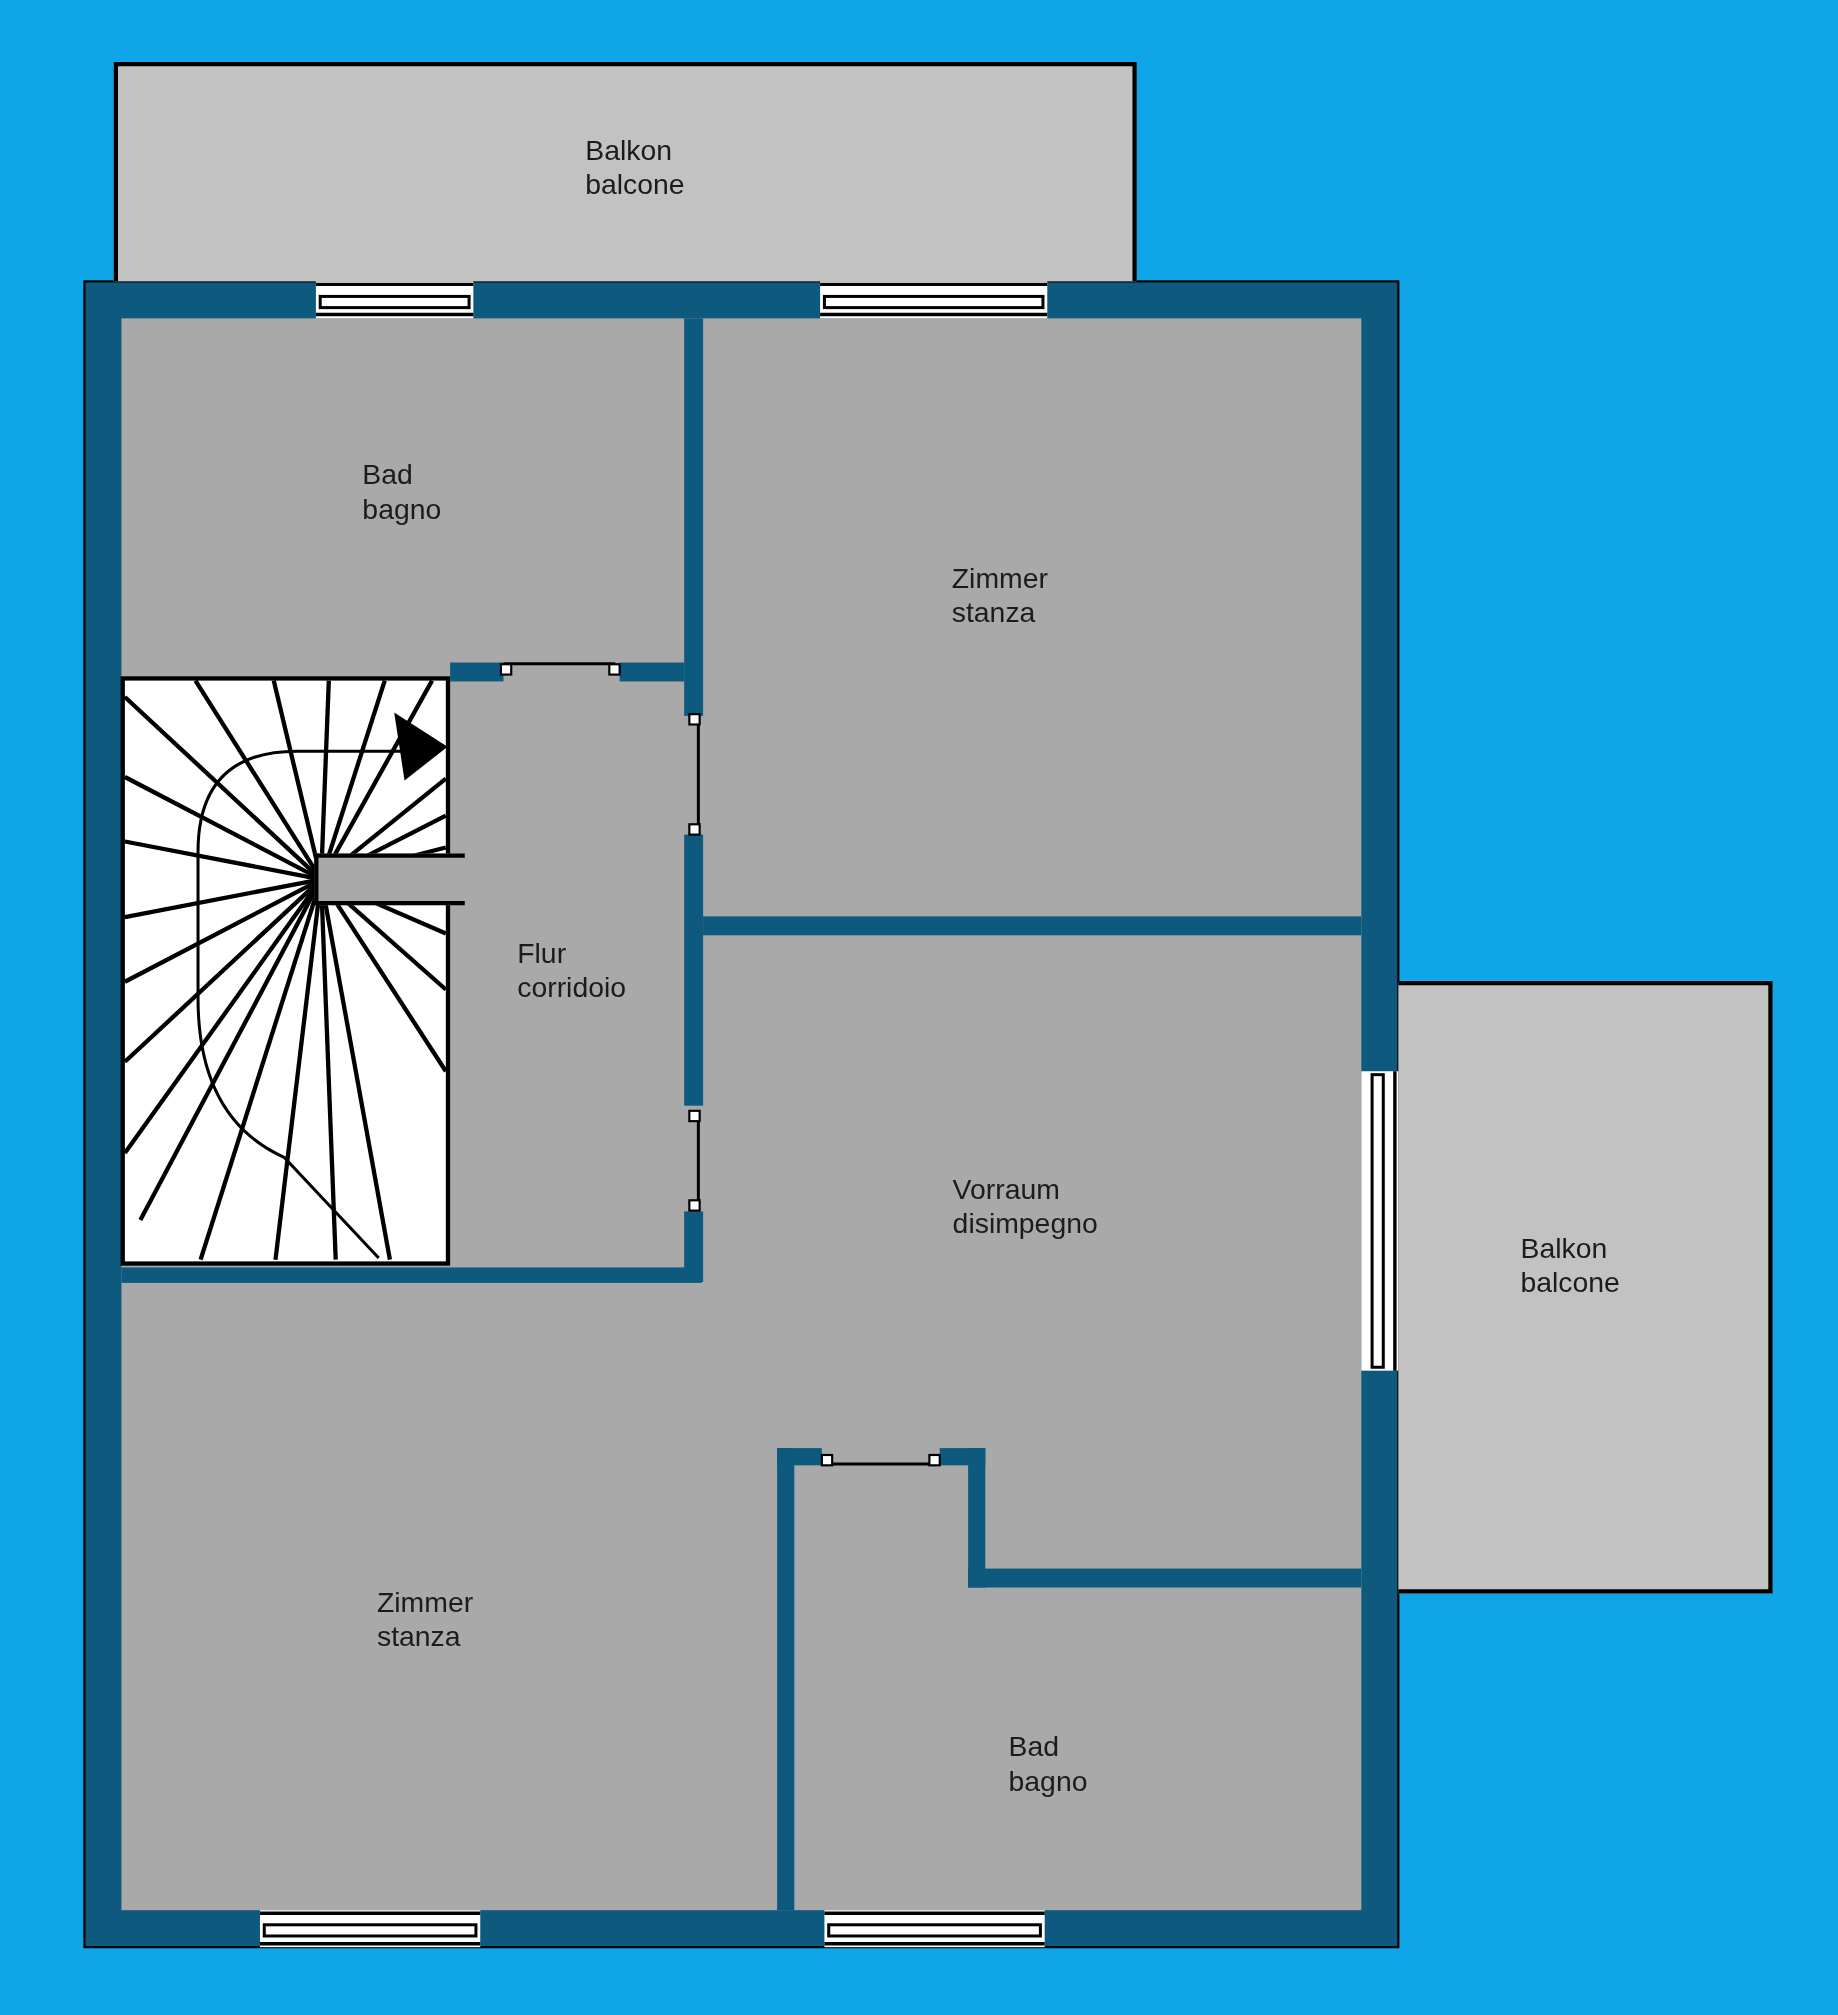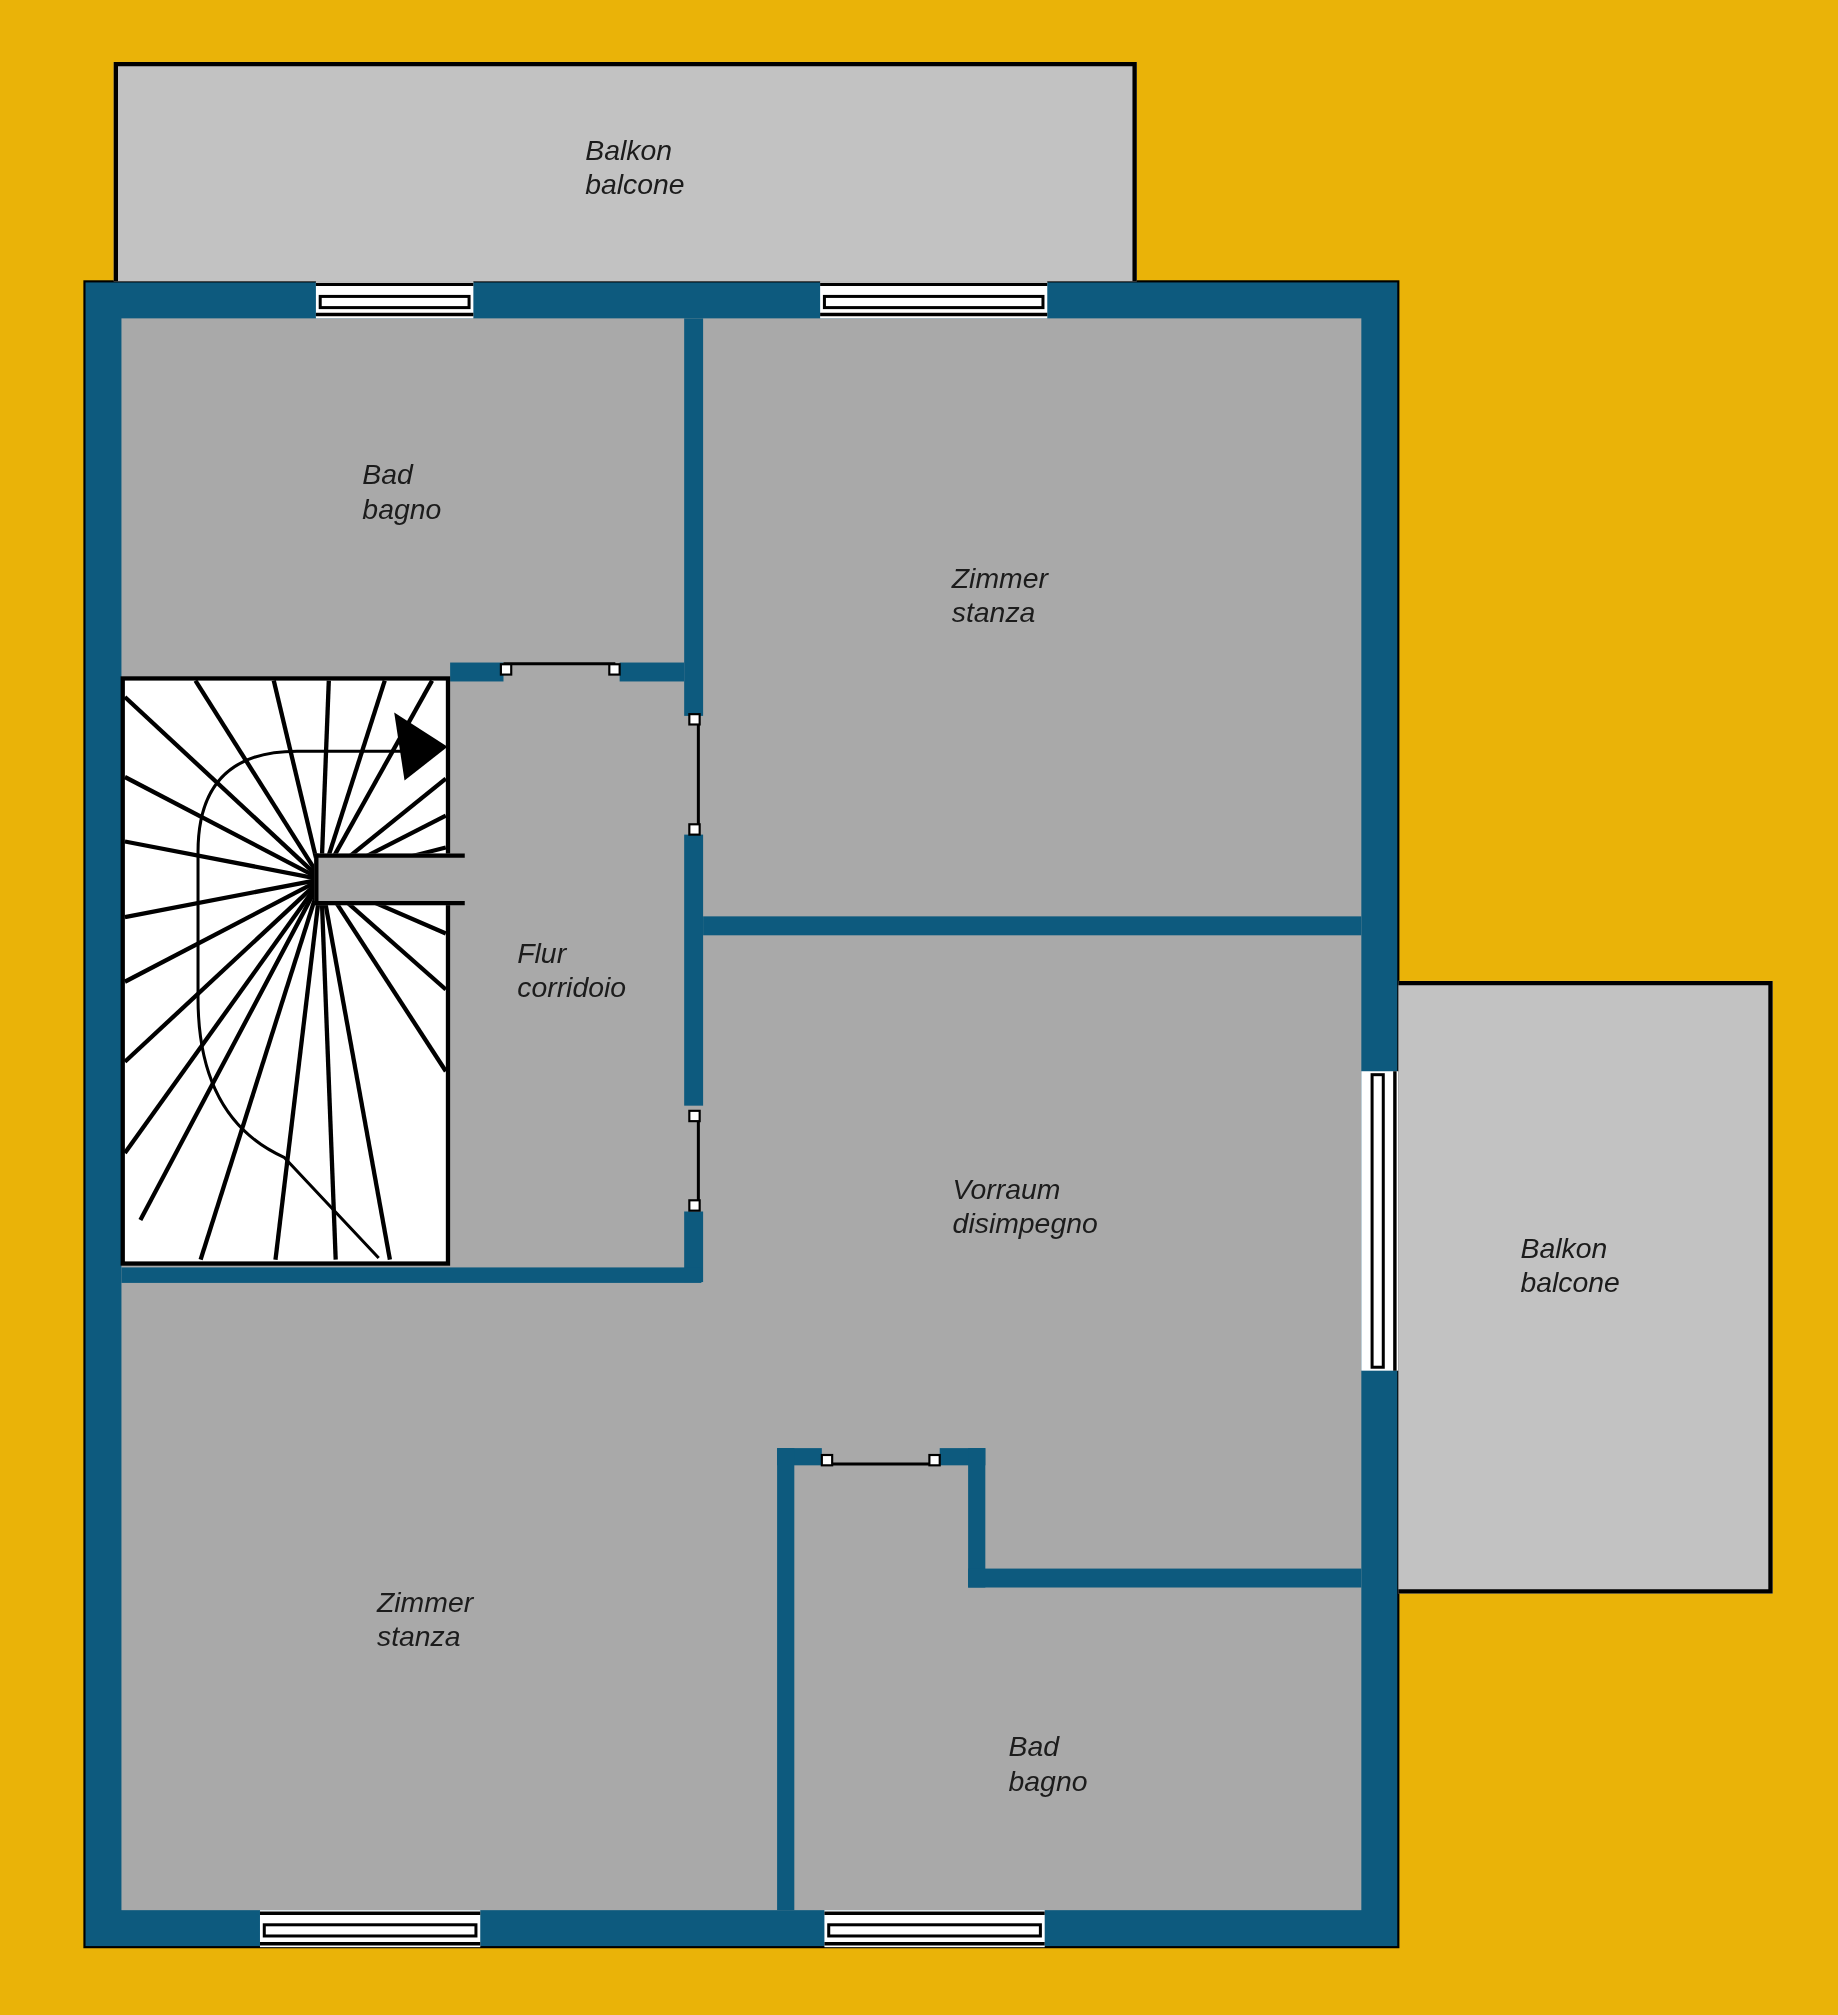--- a/index.html
+++ b/index.html
@@ -1,16 +1,16 @@
 <!DOCTYPE html>
 <html style="font-size:13.8px"><head>
 <meta charset="utf-8">
 <style>
   html,body{margin:0;padding:0;background:#ffffff;}
-  .page{width:1839px;height:2016px;position:relative;background:#eab308;overflow:hidden;font-style:italic;}
+  .page{width:1839px;height:2016px;position:relative;background:#0ea5e9;overflow:hidden;}
   svg{display:block;}
   text{font-family:"Liberation Sans","DejaVu Sans",sans-serif;font-size:33px;fill:#1c1c1c;}
 </style>
 </head>
 <body>
 
 <div class="page">
 <svg width="1839" height="2016" viewBox="0 0 2137 2343" xmlns="http://www.w3.org/2000/svg">
 
   <g>

